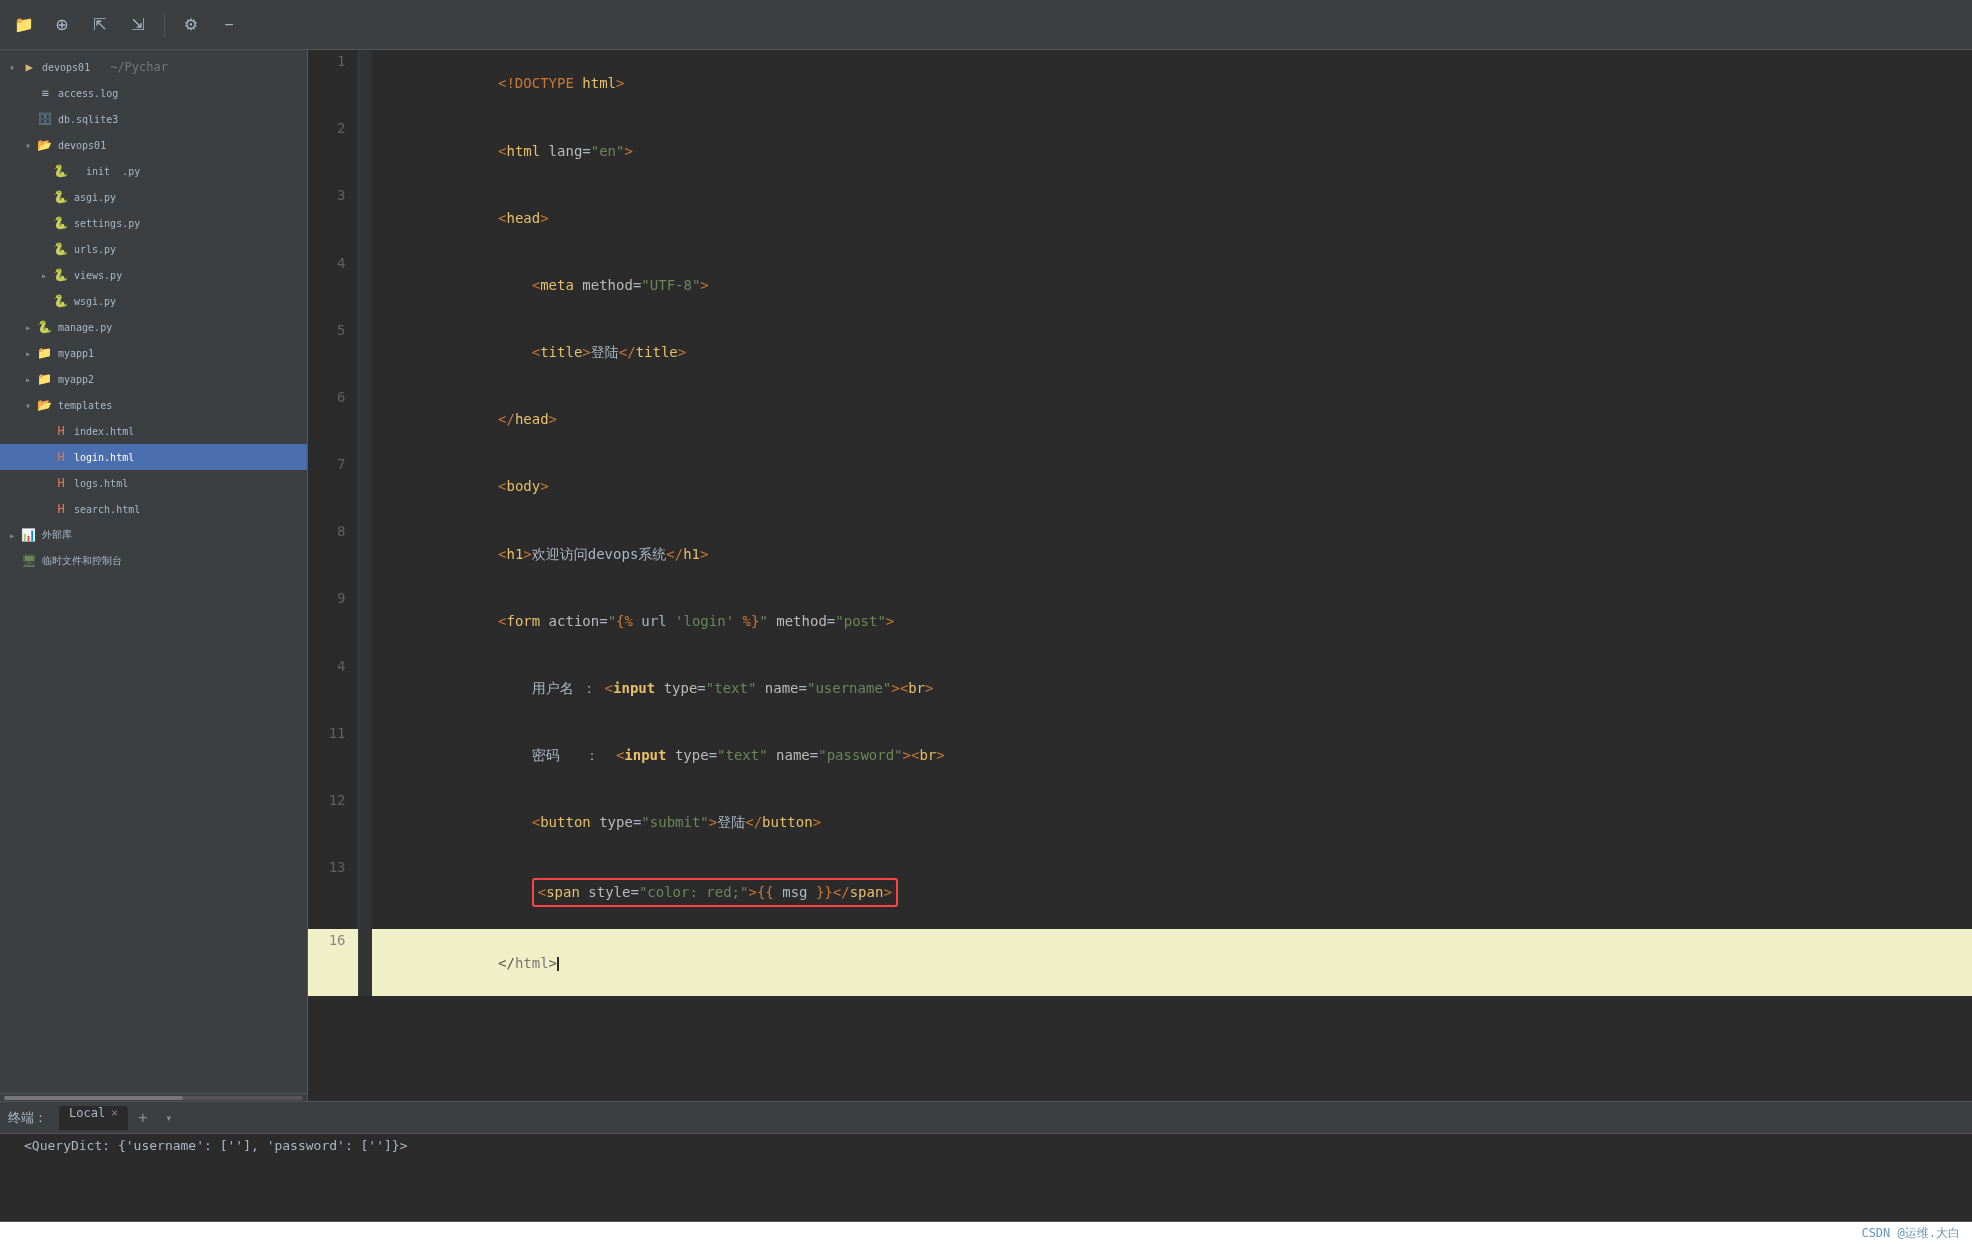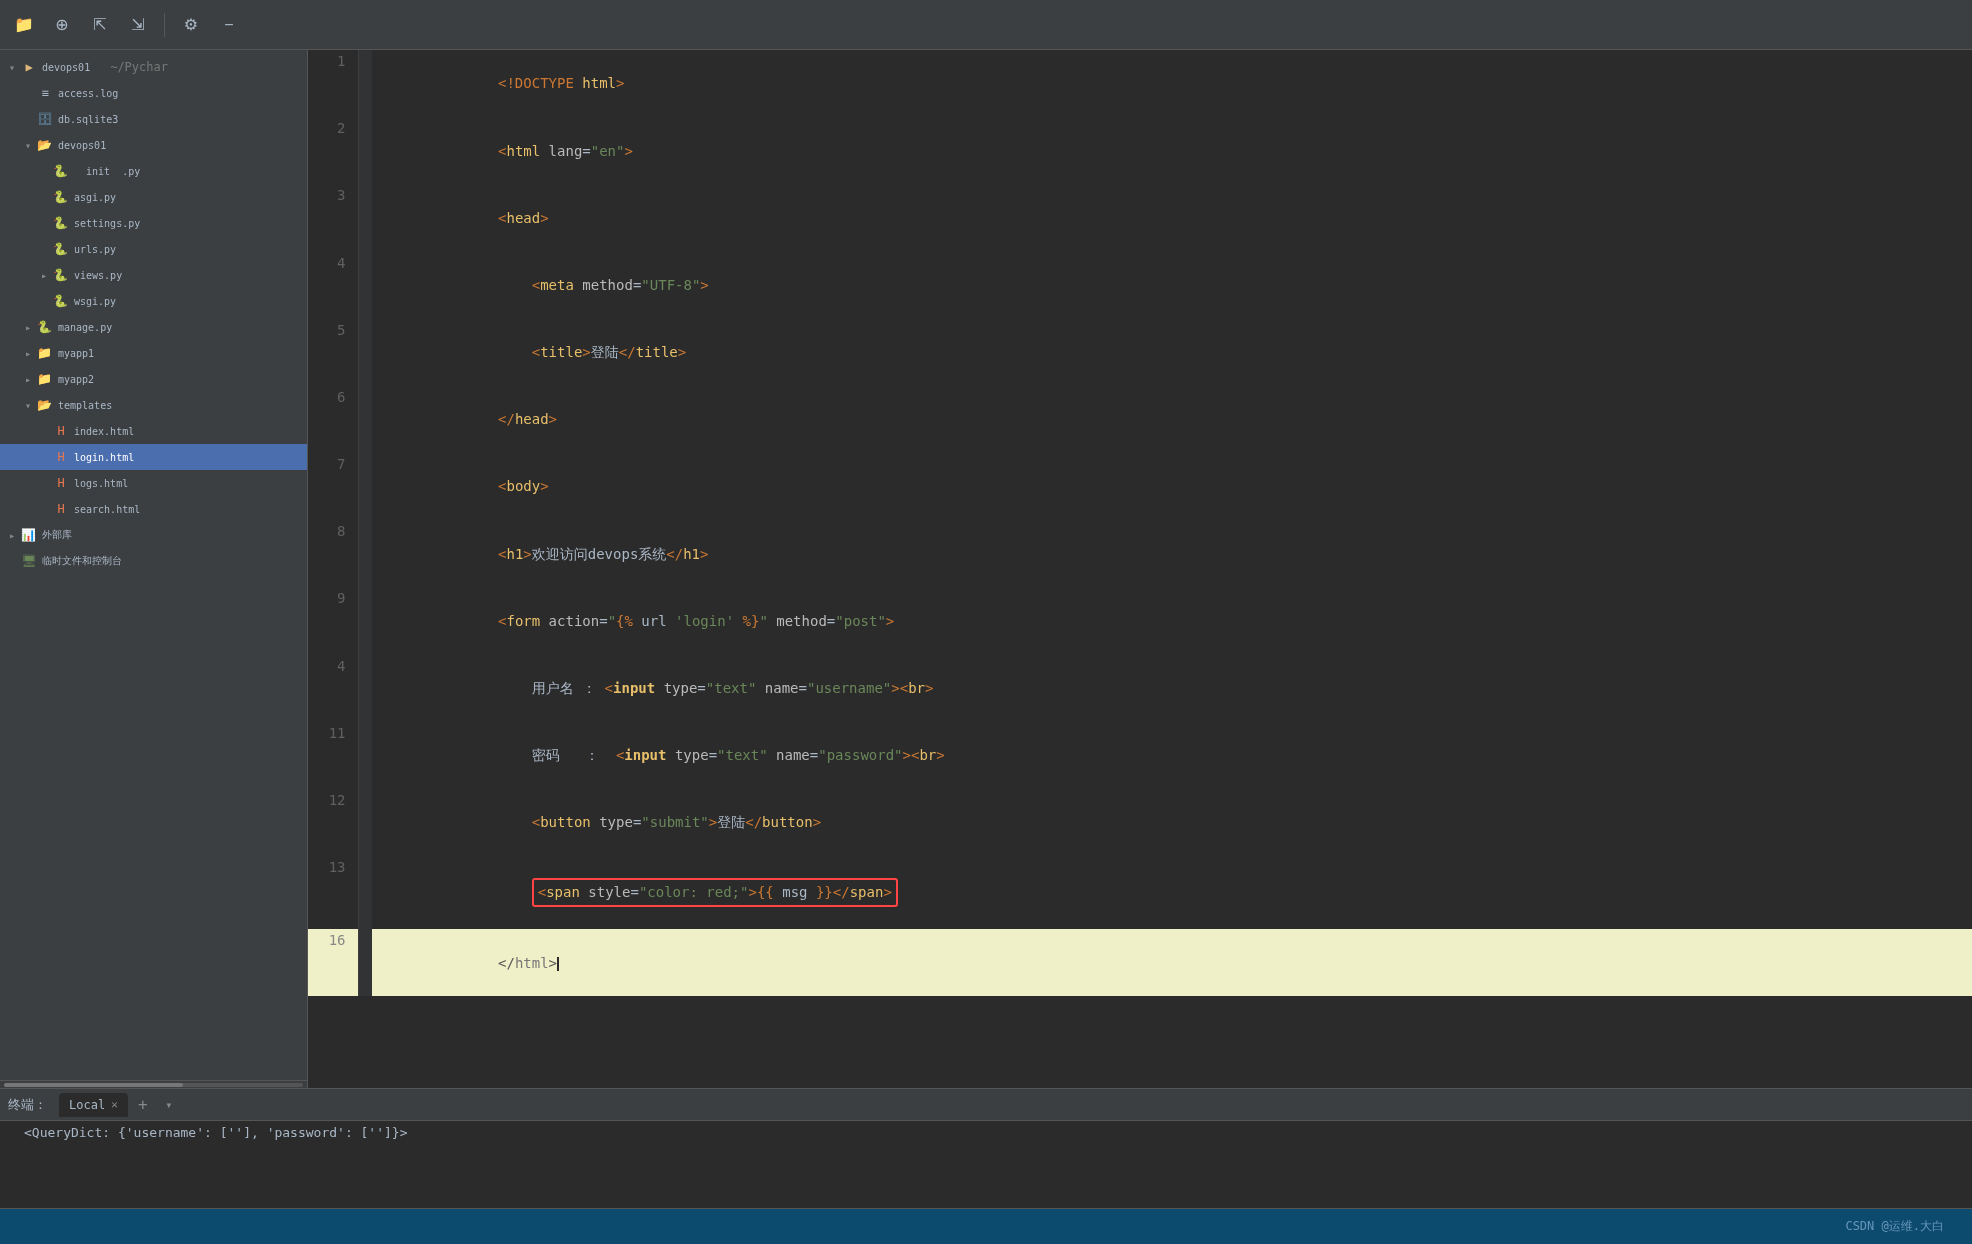--- a/index.html
+++ b/index.html
@@ -219,21 +219,20 @@
     }
 
     .terminal-label {
       font-size: 13px;
       color: #a9b7c6;
       margin-right: 8px;
     }
 
     .tab-item {
       display: flex;
-      align-items: center;
       height: 24px;
       padding: 0 10px;
       background: #2b2b2b;
       border-radius: 4px 4px 0 0;
       font-size: 12px;
       color: #a9b7c6;
       cursor: pointer;
       gap: 6px;
     }
 
@@ -271,26 +270,26 @@
       padding: 4px 24px;
       font-size: 13px;
       font-family: 'Consolas', 'Monaco', monospace;
       color: #a9b7c6;
       background: #2b2b2b;
       overflow: hidden;
     }
 
     
     .status-bar {
-      height: 36px;
-      background: #0c4a6e;
+      height: 23px;
+      background: #ffffff;
       border-top: 1px solid #555;
       display: flex;
       align-items: center;
-      padding: 0 28px;
+      padding: 0 12px;
       font-size: 12px;
       color: #a9b7c6;
       flex-shrink: 0;
       justify-content: space-between;
     }
 
     .status-right {
       color: #6897bb;
       font-size: 12px;
     }

